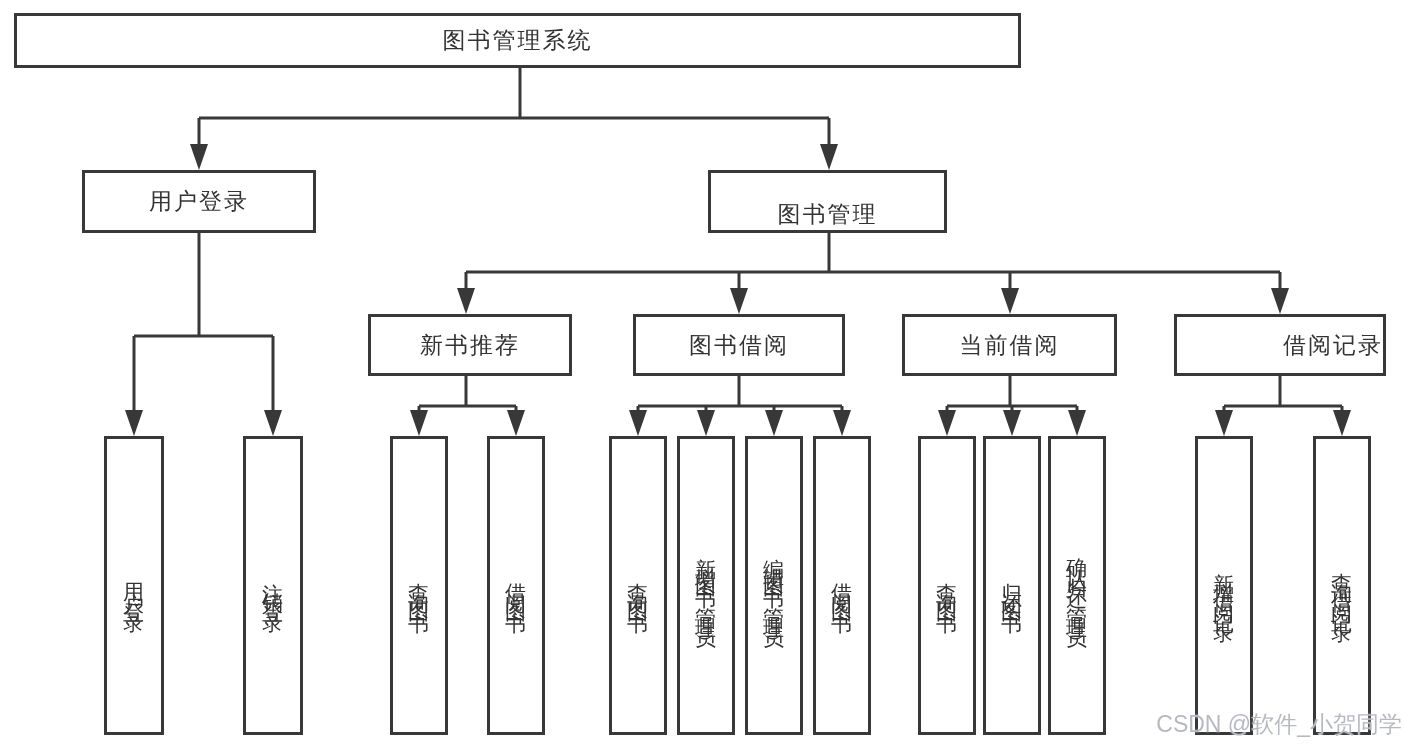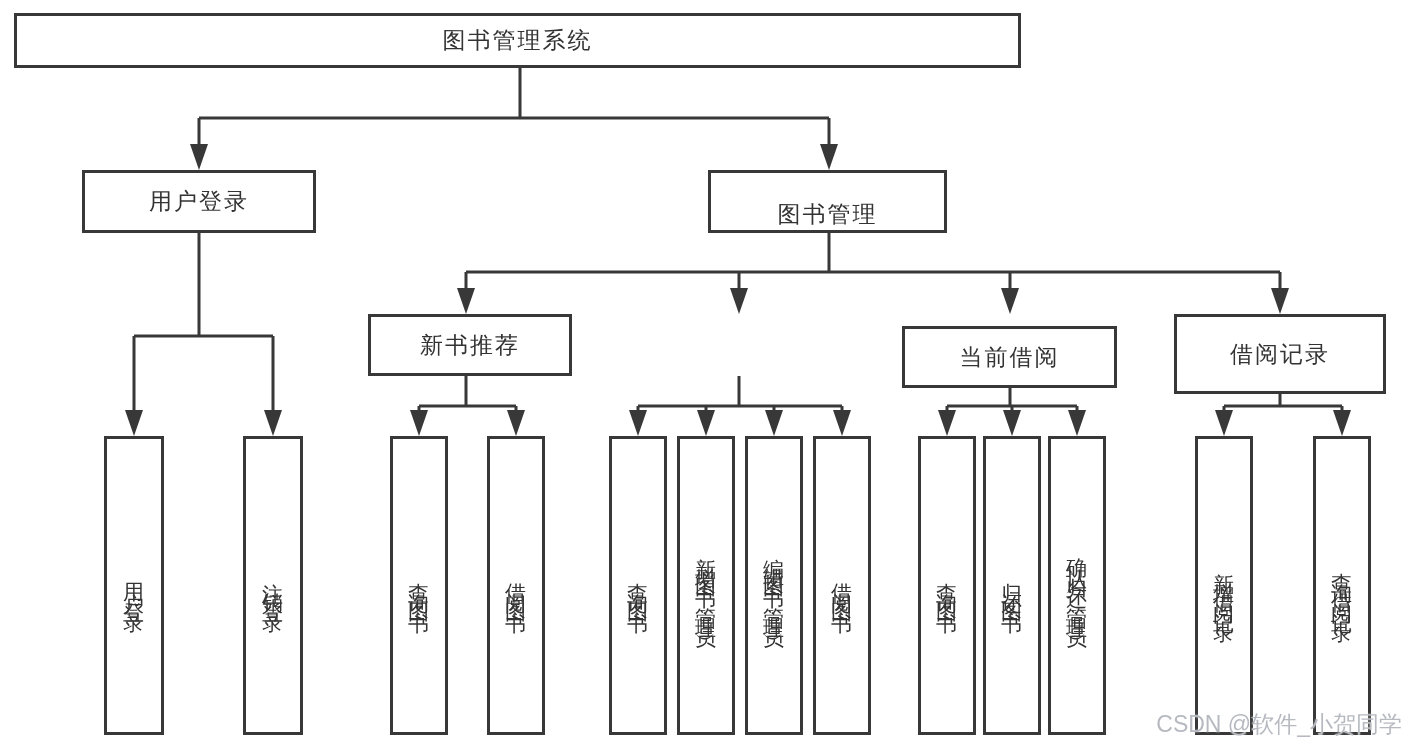--- a/index.html
+++ b/index.html
@@ -108,24 +108,27 @@
   <div class="box lvl" style="left:82px;top:170px;width:234px;height:63px;">
     <span>用户登录</span>
   </div>
   <div class="box lvl" style="left:708px;top:170px;width:239px;height:63px;align-items:flex-end;">
     <span>图书管理</span>
   </div>
 
   <div class="box lvl" style="left:368px;top:314px;width:204px;height:62px;">
     <span>新书推荐</span>
   </div>
-  <div class="box lvl" style="left:902px;top:314px;width:215px;height:62px;margin-top:12px;">
+  <div class="box lvl" style="left:633px;top:314px;width:212px;height:62px;">
+    <span>图书借阅</span>
+  </div>
+  <div class="box lvl" style="left:902px;top:314px;width:215px;height:62px;">
     <span>当前借阅</span>
   </div>
-  <div class="box lvl" style="left:1174px;top:314px;width:212px;height:80px;">
+  <div class="box lvl" style="left:1174px;top:314px;width:212px;height:62px;justify-content:flex-end;">
     <span>借阅记录</span>
   </div>
 
   <div class="box leaf" style="left:104px;top:436px;width:60px;height:299px;">
     <span>用户登录</span>
   </div>
   <div class="box leaf" style="left:243px;top:436px;width:60px;height:299px;">
     <span>注销登录</span>
   </div>
 

